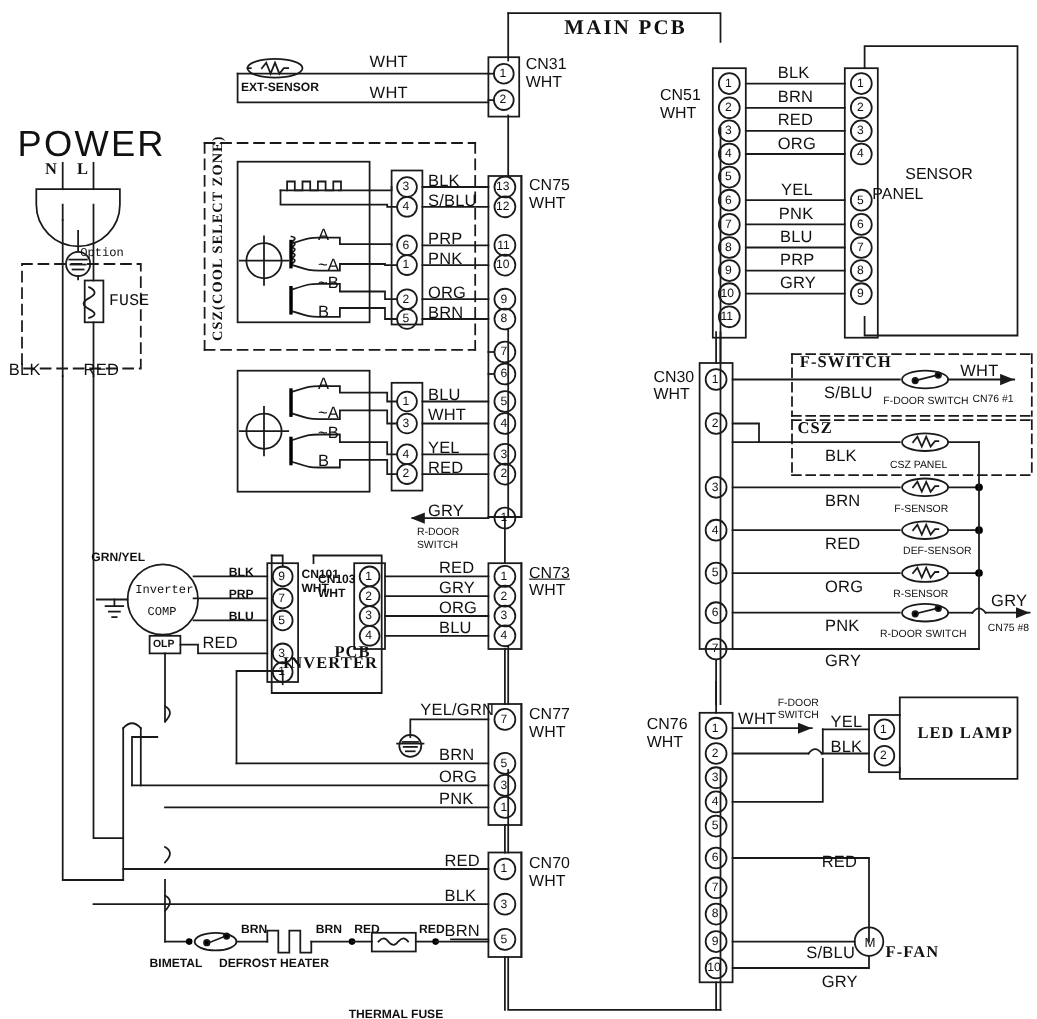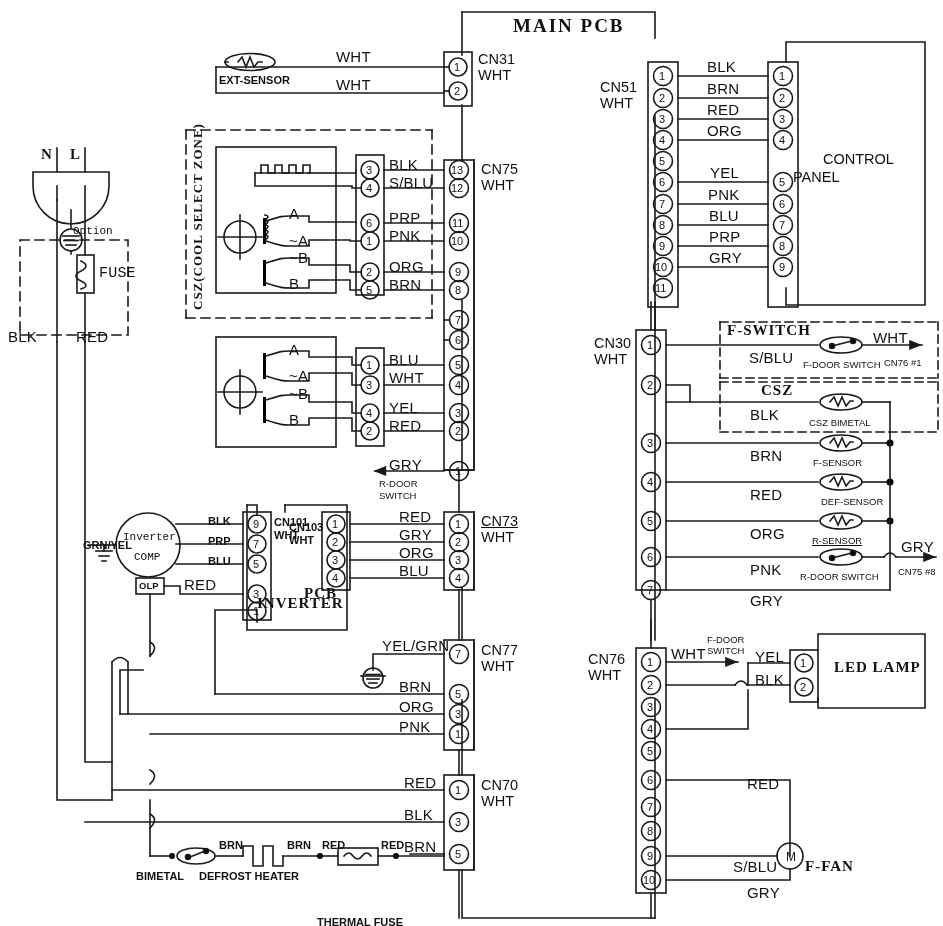--- a/index.html
+++ b/index.html
@@ -422,20 +422,21 @@
 
     <path d="M666,780 L790,780 L790,856"></path>
     <circle cx="790" cy="856" r="13"></circle>
     <path d="M666,856 L777,856"></path>
     <path d="M666,880 L790,880 L790,869"></path>
   </g>
 </svg>
 
 <div class="lbl title" style="left:513px;top:15px;">MAIN PCB</div>
 
+<div class="lbl power" style="left:16px;top:112px;">POWER</div>
 <div class="lbl nl" style="left:41px;top:146px;">N</div>
 <div class="lbl nl" style="left:70px;top:146px;">L</div>
 <div class="lbl opt" style="left:73px;top:225px;">Option</div>
 <div class="lbl wire" style="left:99px;top:265px;font-family:Liberation Mono, monospace;">FUSE</div>
 <div class="lbl wire" style="left:8px;top:328px;">BLK</div>
 <div class="lbl wire" style="left:76px;top:328px;">RED</div>
 
 <div class="lbl wire-sm" style="left:219px;top:74px;">EXT-SENSOR</div>
 <div class="lbl wire" style="left:336px;top:48px;">WHT</div>
 <div class="lbl wire" style="left:336px;top:76px;">WHT</div>
@@ -491,21 +492,21 @@
 <div class="lbl pin" style="left:366px;top:407px;">4</div>
 <div class="lbl pin" style="left:366px;top:425px;">2</div>
 <div class="lbl wire" style="left:389px;top:351px;">BLU</div>
 <div class="lbl wire" style="left:389px;top:369px;">WHT</div>
 <div class="lbl wire" style="left:389px;top:399px;">YEL</div>
 <div class="lbl wire" style="left:389px;top:417px;">RED</div>
 <div class="lbl wire" style="left:389px;top:456px;">GRY</div>
 <div class="lbl tiny" style="left:379px;top:478px;">R-DOOR</div>
 <div class="lbl tiny" style="left:379px;top:490px;">SWITCH</div>
 
-<div class="lbl wire-sm" style="left:83px;top:539px;">GRN/YEL</div>
+<div class="lbl wire-sm" style="left:83px;top:501px;">GRN/YEL</div>
 <div class="lbl comp" style="left:123px;top:531px;">Inverter</div>
 <div class="lbl comp" style="left:134px;top:551px;">COMP</div>
 <div class="lbl tiny" style="left:139px;top:580px;font-weight:bold;">OLP</div>
 <div class="lbl wire" style="left:184px;top:576px;">RED</div>
 <div class="lbl wire-sm" style="left:208px;top:515px;">BLK</div>
 <div class="lbl wire-sm" style="left:208px;top:535px;">PRP</div>
 <div class="lbl wire-sm" style="left:208px;top:555px;">BLU</div>
 <div class="lbl pin" style="left:253px;top:518px;">9</div>
 <div class="lbl pin" style="left:253px;top:538px;">7</div>
 <div class="lbl pin" style="left:253px;top:558px;">5</div>
@@ -587,49 +588,49 @@
 
 <div class="lbl pin" style="left:779px;top:70px;">1</div>
 <div class="lbl pin" style="left:779px;top:92px;">2</div>
 <div class="lbl pin" style="left:779px;top:113px;">3</div>
 <div class="lbl pin" style="left:779px;top:134px;">4</div>
 <div class="lbl pin" style="left:779px;top:176px;">5</div>
 <div class="lbl pin" style="left:779px;top:198px;">6</div>
 <div class="lbl pin" style="left:779px;top:219px;">7</div>
 <div class="lbl pin" style="left:779px;top:240px;">8</div>
 <div class="lbl pin" style="left:779px;top:261px;">9</div>
-<div class="lbl cn" style="left:823px;top:152px;">CONTROL</div>
+<div class="lbl cn" style="left:823px;top:152px;">SENSOR</div>
 <div class="lbl cn" style="left:793px;top:170px;">PANEL</div>
 
 <div class="lbl cn" style="left:594px;top:336px;">CN30</div>
 <div class="lbl cn" style="left:594px;top:352px;">WHT</div>
 <div class="lbl pin" style="left:647px;top:339px;">1</div>
 <div class="lbl pin" style="left:647px;top:379px;">2</div>
 <div class="lbl pin" style="left:647px;top:437px;">3</div>
 <div class="lbl pin" style="left:647px;top:476px;">4</div>
 <div class="lbl pin" style="left:647px;top:515px;">5</div>
 <div class="lbl pin" style="left:647px;top:551px;">6</div>
 <div class="lbl pin" style="left:647px;top:584px;">7</div>
 
 <div class="lbl boxtitle" style="left:727px;top:322px;">F-SWITCH</div>
 <div class="lbl wire" style="left:749px;top:349px;">S/BLU</div>
 <div class="lbl tiny" style="left:803px;top:359px;">F-DOOR SWITCH</div>
 <div class="lbl wire" style="left:873px;top:329px;">WHT</div>
 <div class="lbl tiny" style="left:884px;top:357px;">CN76 #1</div>
 
-<div class="lbl boxtitle" style="left:725px;top:382px;margin-left:36px;">CSZ</div>
+<div class="lbl boxtitle" style="left:725px;top:382px;">CSZ</div>
 <div class="lbl wire" style="left:750px;top:406px;">BLK</div>
-<div class="lbl tiny" style="left:809px;top:417px;">CSZ BIMETAL</div>
+<div class="lbl tiny" style="left:809px;top:417px;">CSZ PANEL</div>
 
 <div class="lbl wire" style="left:750px;top:447px;">BRN</div>
 <div class="lbl tiny" style="left:813px;top:457px;">F-SENSOR</div>
 <div class="lbl wire" style="left:750px;top:486px;">RED</div>
 <div class="lbl tiny" style="left:805px;top:496px;padding-left:16px;">DEF-SENSOR</div>
 <div class="lbl wire" style="left:750px;top:525px;">ORG</div>
-<div class="lbl tiny" style="left:812px;top:535px;text-decoration:underline;">R-SENSOR</div>
+<div class="lbl tiny" style="left:812px;top:535px;">R-SENSOR</div>
 <div class="lbl wire" style="left:750px;top:561px;">PNK</div>
 <div class="lbl tiny" style="left:800px;top:571px;">R-DOOR SWITCH</div>
 <div class="lbl wire" style="left:901px;top:538px;">GRY</div>
 <div class="lbl tiny" style="left:898px;top:566px;">CN75 #8</div>
 <div class="lbl wire" style="left:750px;top:592px;">GRY</div>
 
 <div class="lbl cn" style="left:588px;top:652px;">CN76</div>
 <div class="lbl cn" style="left:588px;top:668px;">WHT</div>
 <div class="lbl pin" style="left:647px;top:656px;">1</div>
 <div class="lbl pin" style="left:647px;top:679px;">2</div>

